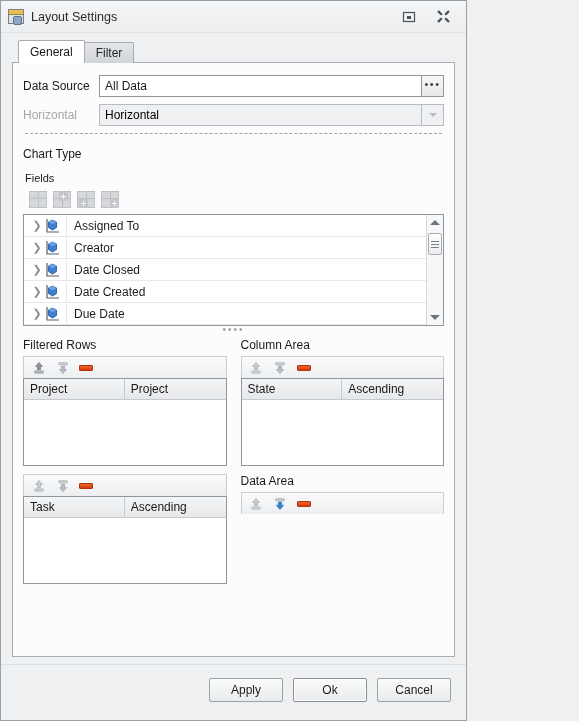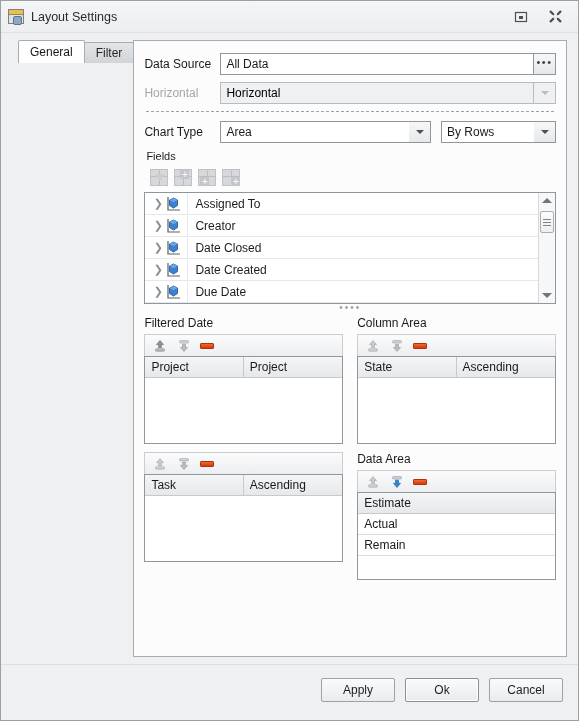--- a/index.html
+++ b/index.html
@@ -9,21 +9,21 @@
     overflow: hidden;
     font-family: "Liberation Sans", sans-serif;
     font-size: 12px;
     color: #1a1a1a;
     background: #f0f0f0;
   }
 
   
   .window {
     position: relative;
-    width: 579px; height: 721px;
+    width: 467px; height: 721px;
     background: #eff0f1;
     border: 1px solid #9aa0a6;
     display: flex; flex-direction: column;
   }
 
   
   .titlebar {
     height: 32px;
     background: linear-gradient(to bottom, #f4f5f6 0%, #eceef0 100%);
     display: flex; align-items: center;
@@ -57,21 +57,21 @@
     flex: 1 1 auto; white-space: nowrap; overflow: hidden;
   }
   .title-buttons { display: flex; align-items: center; gap: 16px; padding-right: 8px; }
   .tbtn { width: 18px; height: 18px; display: flex; align-items: center; justify-content: center; cursor: default; }
   .tbtn svg { display: block; }
 
   
   .win-body {
     flex: 1 1 auto;
     padding: 8px 11px 0 11px;
-    display: flex; flex-direction: row;
+    display: flex; flex-direction: column;
     min-height: 0;
   }
   .tabstrip {
     display: flex; align-items: flex-end;
     height: 22px; position: relative; z-index: 2;
     margin-left: 6px;
   }
   .tab {
     height: 21px;
     padding: 0 11px;
@@ -359,34 +359,20 @@
           <div class="btn-arrow disabled">
             <span class="caret"></span>
           </div>
         </div>
       </div>
 
       <div class="sep-dashed"></div>
 
       <div class="frow">
         <div class="flabel">Chart Type</div>
-        <div class="fctl" style="gap:0;">
-          <div class="dropdown" style="margin-right:10px;">
-            <div class="textbox">Area</div>
-            <div class="btn-arrow">
-              <span class="caret"></span>
-            </div>
-          </div>
-          <div class="dropdown" style="flex:0 0 115px;">
-            <div class="textbox">By Rows</div>
-            <div class="btn-arrow">
-              <span class="caret"></span>
-            </div>
-          </div>
-        </div>
       </div>
 
       <div class="section-label">Fields</div>
 
       <div class="mini-toolbar">
         <div class="gridicon">
           <i class="vline"></i>
             <i class="hline"></i>
             <span class="gi-funnel"></span>
         </div>
@@ -487,21 +473,21 @@
               <span class="vs-dn"></span>
             </div>
         </div>
       </div>
 
       <div class="splitdots">••••</div>
 
       <div class="areas-grid">
 
         <div class="area-pane">
-          <div class="area-title">Filtered Date</div>
+          <div class="area-title">Filtered Rows</div>
           <div class="area-toolbar">
             <div class="ico-btn">
               <svg width="14" height="14" viewBox="0 0 14 14">
                 <path d="M7 1.5 L10.5 5.5 L8.5 5.5 L8.5 8.5 L5.5 8.5 L5.5 5.5 L3.5 5.5 Z" fill="#8d9298" stroke="#6f757b" stroke-width=".7"></path>
                 <rect x="2.5" y="9.8" width="9" height="2.4" rx="1" fill="#b9bdc1" stroke="#8d9298" stroke-width=".7"></rect>
               </svg>
             </div>
             <div class="ico-btn">
               <svg width="14" height="14" viewBox="0 0 14 14">
                 <rect x="2.5" y="1.6" width="9" height="2.4" rx="1" fill="#cfd3d6" stroke="#a8adb2" stroke-width=".7"></rect>
@@ -579,28 +565,20 @@
                 <rect x="2.5" y="9.8" width="9" height="2.4" rx="1" fill="#cfd3d6" stroke="#a8adb2" stroke-width=".7"></rect>
               </svg>
             </div>
             <div class="ico-btn">
               <svg width="14" height="14" viewBox="0 0 14 14">
                 <rect x="2.5" y="1.6" width="9" height="2.4" rx="1" fill="#cfd3d6" stroke="#9aa0a6" stroke-width=".7"></rect>
                 <path d="M7 12.5 L3.5 8.3 L5.5 8.3 L5.5 5.2 L8.5 5.2 L8.5 8.3 L10.5 8.3 Z" fill="#2f86d4" stroke="#1d6aae" stroke-width=".7"></path>
               </svg>
             </div>
             <div class="minus-ico"></div>
-          </div>
-          <div class="area-grid">
-            <div class="ag-headrow">
-              <div class="ag-th full">Estimate</div>
-            </div>
-            <div class="ag-row">Actual</div>
-            <div class="ag-row">Remain</div>
-            <div class="ag-body"></div>
           </div>
         </div>
 
       </div>
     </div>
   </div>
 
   <div class="footer">
     <div class="dlgbtn">Apply</div>
     <div class="dlgbtn default">Ok</div>

